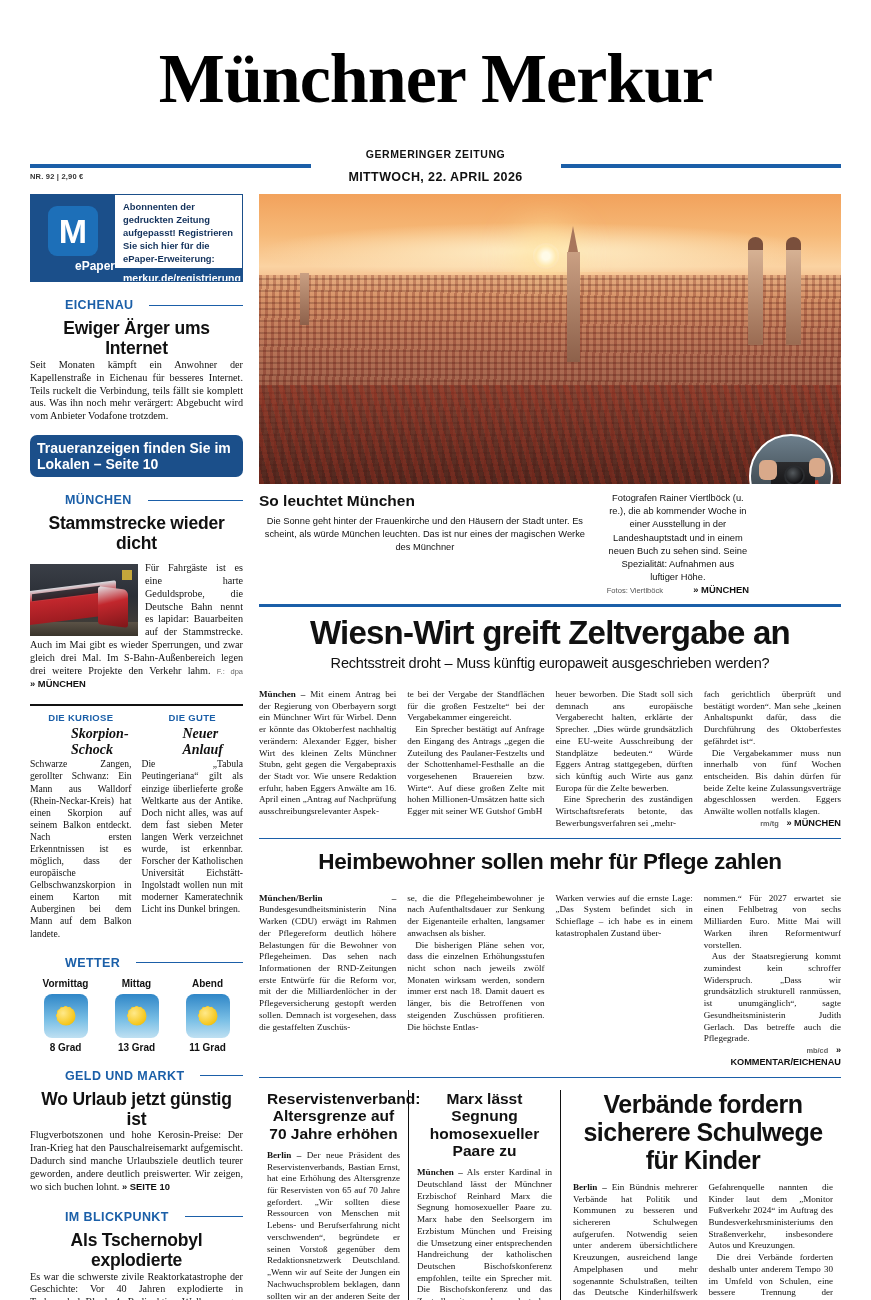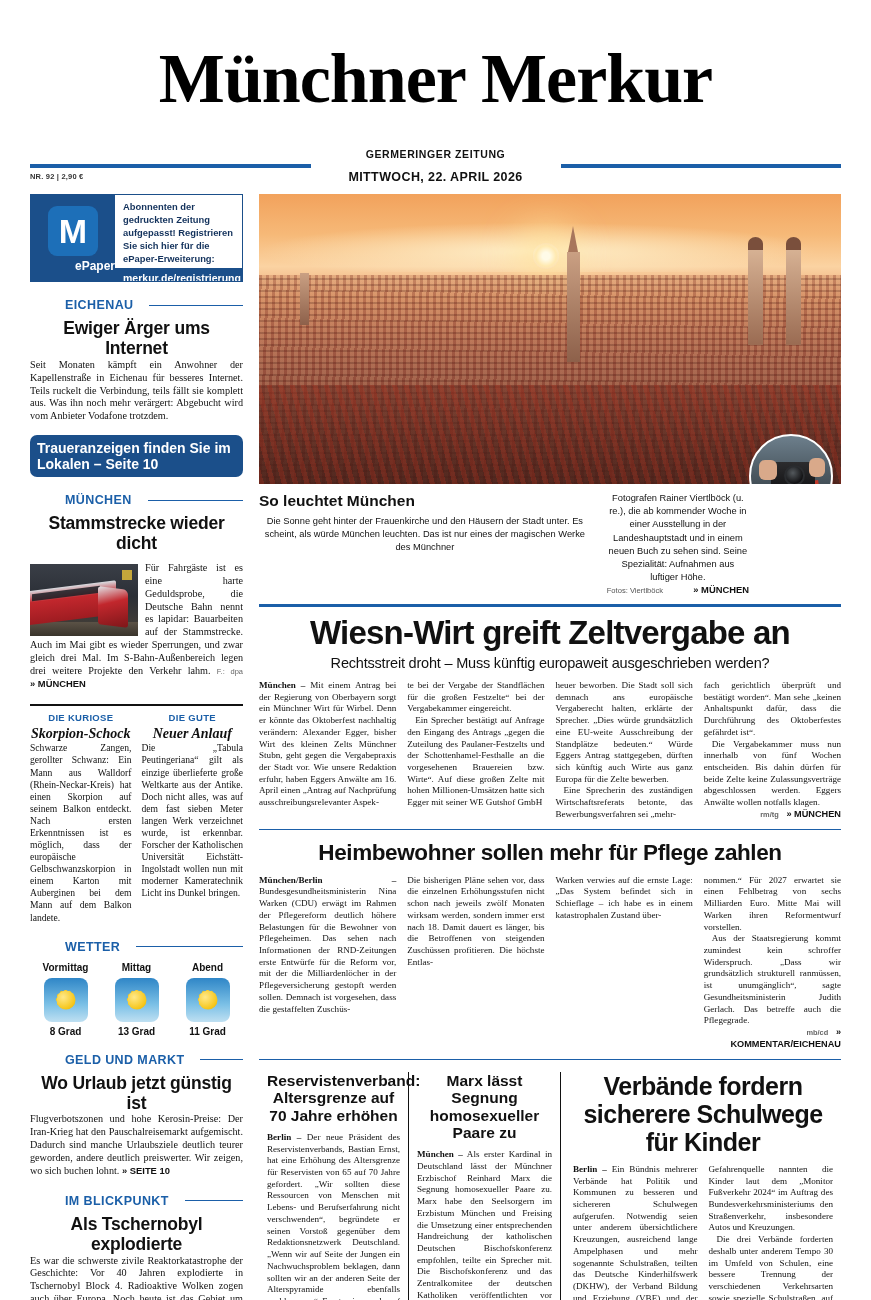--- a/index.html
+++ b/index.html
@@ -136,21 +136,21 @@
 
   
   .mini-wrap { margin-top: 14px; border-top: 2px solid #111; padding-top: 6px;
                display:flex; gap: 10px; }
   .mini { flex:1; }
   .mini .mk {
     color:#1b5fa8; font-size:9.5px; font-weight:700; text-align:center; letter-spacing:.3px;
   }
   .mini .mh {
     font-family:"Liberation Serif", serif; font-style: italic; font-weight:700;
-    font-size: 14px; text-align:center; margin-top: 3px;
+    font-size: 14px; text-align:left; margin-top: 3px; margin-left: 41px;
   }
   .mini .serif-body { font-size: 9.6px; }
 
   
   .weather { margin-top: 16px; }
   .weather-row { display:flex; justify-content: space-around; margin-top: 8px; }
   .wcell { text-align:center; width: 62px; }
   .wlabel { font-size: 10px; font-weight:700; }
   .wicon {
     width: 44px; height: 44px; margin: 5px auto 4px;
@@ -236,21 +236,21 @@
   .cap-credit { font-size: 7.6px; color:#555; }
   .rule-blue { height: 3px; background:#1b5fa8; margin-top: 9px; }
   .rule-thin { height:1px; background:#1b5fa8; margin-top: 8px; }
 
   
   .lead-head {
     font-size: 33px; font-weight:700; text-align:center; margin-top: 9px;
     letter-spacing:-.8px; line-height:1.02;
   }
   .lead-sub { font-size: 14.5px; text-align:center; margin-top: 5px; letter-spacing:-.2px;}
-  .cols4 { display:flex; gap: 11px; margin-top: 9px; }
+  .cols4 { display:flex; gap: 11px; margin-top: 18px; }
   .cols4 > div { flex:1; }
   .artbody {
     font-family:"Liberation Serif", serif; font-size: 9.1px; line-height: 1.29;
     text-align: justify; hyphens:auto;
   }
   .artbody p { text-indent: 8px; }
   .artbody p:first-child { text-indent: 0; }
   .dateline { font-weight:700; }
   .endref { text-align:right; font-family:"Liberation Sans",sans-serif; font-weight:700; font-size:9.2px; }
   .sig { font-size: 7.4px; color:#666; font-family:"Liberation Sans",sans-serif; }
@@ -477,20 +477,21 @@
       </div>
 
       <div class="rule-thin"></div>
 
       <div class="head-mid">Heimbewohner sollen mehr für Pflege zahlen</div>
       <div class="cols4">
         <div class="artbody">
           <p><span class="dateline">München/Berlin –</span><span> Bundesgesundheitsministerin Nina Warken (CDU) erwägt im Rahmen der Pflegereform deutlich höhere Belastungen für die Bewohner von Pflegeheimen. Das sehen nach Informationen der RND-Zeitungen erste Entwürfe für die Reform vor, mit der die Milliardenlöcher in der Pflegeversicherung gestopft werden sollen. Demnach ist vorgesehen, dass die gestaffelten Zuschüs-</span></p>
         </div>
         <div class="artbody">
+          <p>se, die die Pflegeheimbewohner je nach Aufenthaltsdauer zur Senkung der Eigenanteile erhalten, langsamer anwachsen als bisher.</p>
           <p>Die bisherigen Pläne sehen vor, dass die einzelnen Erhöhungsstufen nicht schon nach jeweils zwölf Monaten wirksam werden, sondern immer erst nach 18. Damit dauert es länger, bis die Betroffenen von steigenden Zuschüssen profitieren. Die höchste Entlas-</p>
         </div>
         <div class="artbody">
           <p>Warken verwies auf die ernste Lage: „Das System befindet sich in Schieflage – ich habe es in einem katastrophalen Zustand über-</p>
         </div>
         <div class="artbody">
           <p>nommen.“ Für 2027 erwartet sie einen Fehlbetrag von sechs Milliarden Euro. Mitte Mai will Warken ihren Reformentwurf vorstellen.</p>
           <p>Aus der Staatsregierung kommt zumindest kein schroffer Widerspruch. „Dass wir grundsätzlich strukturell ranmüssen, ist unumgänglich“, sagte Gesundheitsministerin Judith Gerlach. Das betreffe auch die Pflegegrade.</p>
           <div class="endref">
             <span class="sig">mb/cd</span>

